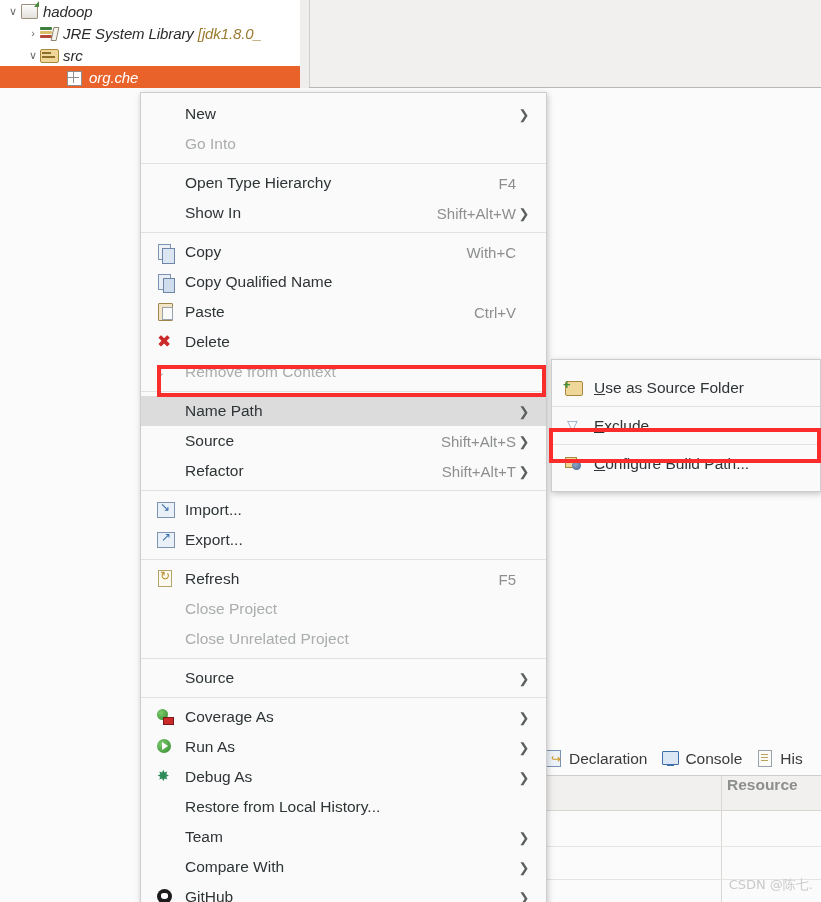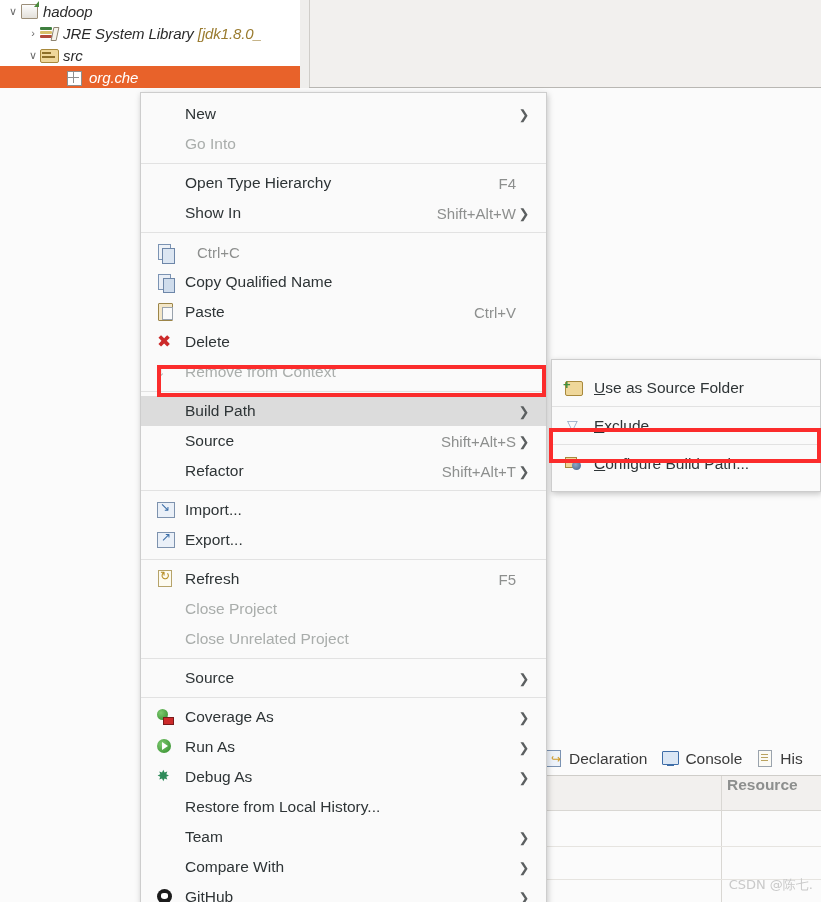--- a/index.html
+++ b/index.html
@@ -341,21 +341,22 @@
       <div class="mi noicon">
         <span class="mi-lbl">Show In</span>
         <span class="mi-acc">Shift+Alt+W</span>
         <span class="mi-arrow">❯</span>
       </div>
       <div class="msep"></div>
       <div class="mi">
         <span class="mi-ico">
           <span class="ic-copy"></span>
         </span>
-        <span class="mi-acc">Ctrl+C</span>
+        <span class="mi-lbl">Copy</span>
+        <span class="mi-acc">With+C</span>
         <span class="mi-arrow empty">❯</span>
       </div>
       <div class="mi">
         <span class="mi-ico">
           <span class="ic-copyq"></span>
         </span>
         <span class="mi-lbl">Copy Qualified Name</span>
         <span class="mi-arrow empty">❯</span>
       </div>
       <div class="mi">
@@ -375,21 +376,21 @@
       </div>
       <div class="mi disabled">
         <span class="mi-ico">
           <span class="ic-remctx">⤵</span>
         </span>
         <span class="mi-lbl">Remove from Context</span>
         <span class="mi-arrow empty">❯</span>
       </div>
       <div class="msep"></div>
       <div class="mi noicon hover">
-        <span class="mi-lbl">Build Path</span>
+        <span class="mi-lbl">Name Path</span>
         <span class="mi-arrow">❯</span>
       </div>
       <div class="mi noicon">
         <span class="mi-lbl">Source</span>
         <span class="mi-acc">Shift+Alt+S</span>
         <span class="mi-arrow">❯</span>
       </div>
       <div class="mi noicon">
         <span class="mi-lbl">Refactor</span>
         <span class="mi-acc">Shift+Alt+T</span>

